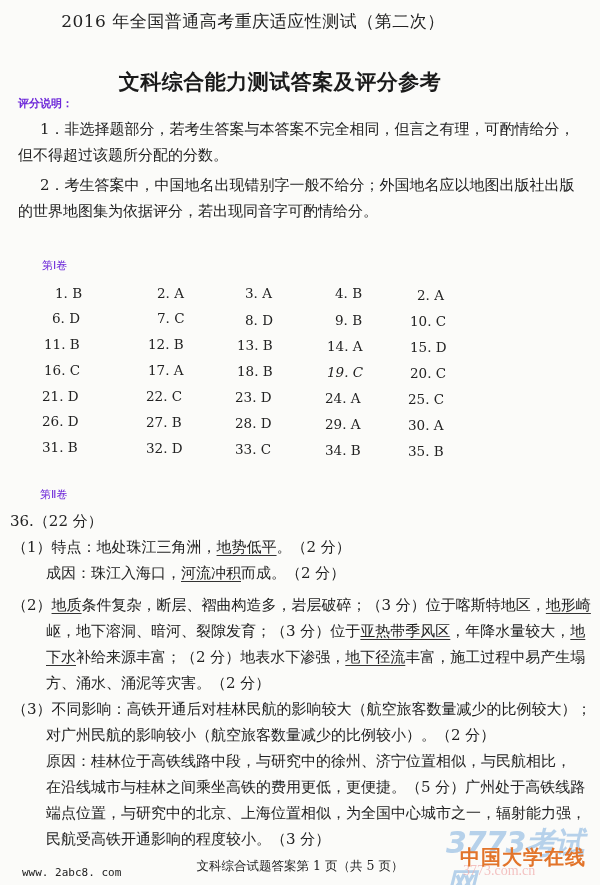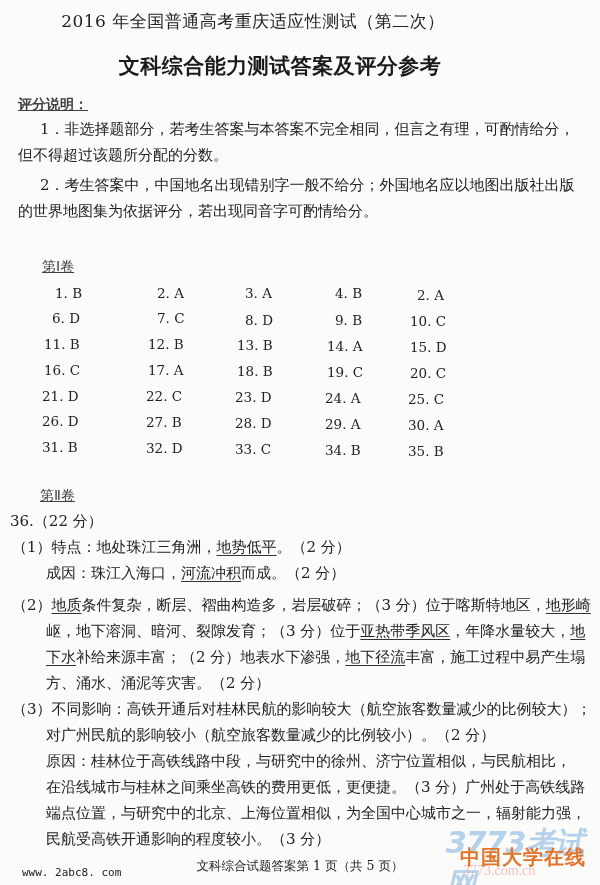--- a/index.html
+++ b/index.html
@@ -9,27 +9,27 @@
     color: #1e1e1e;
     font-family: "DejaVu Serif", "Liberation Serif", serif;
     position: relative;
   }
   .page { position: absolute; left: 0; top: 0; width: 600px; height: 885px; }
   .title1 {
     position: absolute; top: 10px; left: 0; width: 506px; text-align: center;
     font-size: 17px; letter-spacing: 0.5px; color: #222;
   }
   .title2 {
-    position: absolute; top: 52px; left: 0; width: 560px; text-align: center;
+    position: absolute; top: 68px; left: 0; width: 560px; text-align: center;
     font-family: "DejaVu Sans", "Liberation Sans", sans-serif;
     font-size: 21px; font-weight: bold; color: #1a1a1a; letter-spacing: 0.5px;
   }
   .label-bold {
     position: absolute; font-family: "DejaVu Sans", "Liberation Sans", sans-serif;
-    font-weight: bold; font-size: 14px; color: #404040; text-decoration: underline;
+    font-weight: bold; font-size: 11px; color: #6d28d9;
   }
   .para {
     position: absolute; font-size: 15px; line-height: 26px; color: #222;
     white-space: nowrap;
   }
   .grid-item {
     position: absolute; font-size: 13.5px; color: #222; white-space: nowrap;
   }
   .ul { text-decoration: underline; text-decoration-color: #333; text-underline-offset: 3px; }
   .footer {
@@ -91,21 +91,21 @@
 
     <div class="grid-item" style="top:336px; left:44px;">11. B</div>
     <div class="grid-item" style="top:336px; left:148px;">12. B</div>
     <div class="grid-item" style="top:337px; left:237px;">13. B</div>
     <div class="grid-item" style="top:338px; left:327px;">14. A</div>
     <div class="grid-item" style="top:339px; left:410px;">15. D</div>
 
     <div class="grid-item" style="top:362px; left:44px;">16. C</div>
     <div class="grid-item" style="top:362px; left:148px;">17. A</div>
     <div class="grid-item" style="top:363px; left:237px;">18. B</div>
-    <div class="grid-item" style="top:364px; left:327px;">19. C</div>
+    <div class="grid-item" style="top:364px; left:327px;font-style:italic;">19. C</div>
     <div class="grid-item" style="top:365px; left:410px;">20. C</div>
 
     <div class="grid-item" style="top:388px; left:42px;">21. D</div>
     <div class="grid-item" style="top:388px; left:146px;">22. C</div>
     <div class="grid-item" style="top:389px; left:235px;">23. D</div>
     <div class="grid-item" style="top:390px; left:325px;">24. A</div>
     <div class="grid-item" style="top:391px; left:408px;">25. C</div>
 
     <div class="grid-item" style="top:413px; left:42px;">26. D</div>
     <div class="grid-item" style="top:414px; left:146px;">27. B</div>
@@ -138,21 +138,21 @@
     <span>岖，地下溶洞、暗河、裂隙发育；（3 分）位于</span><span class="ul">亚热带季风区</span><span>，年降水量较大，</span><span class="ul">地</span>
   </div>
   <div class="para" style="top:644px; left:46px;">
     <span class="ul">下水</span><span>补给来源丰富；（2 分）地表水下渗强，</span><span class="ul">地下径流</span><span>丰富，施工过程中易产生塌</span>
   </div>
   <div class="para" style="top:670px; left:46px;">方、涌水、涌泥等灾害。（2 分）</div>
 
   <div class="para" style="top:696px; left:12px;">（3）不同影响：高铁开通后对桂林民航的影响较大（航空旅客数量减少的比例较大）；</div>
   <div class="para" style="top:722px; left:46px;">对广州民航的影响较小（航空旅客数量减少的比例较小）。（2 分）</div>
   <div class="para" style="top:748px; left:46px;">原因：桂林位于高铁线路中段，与研究中的徐州、济宁位置相似，与民航相比，</div>
-  <div class="para" style="top:774px; left:46px;">在沿线城市与桂林之间乘坐高铁的费用更低，更便捷。（3 分）广州处于高铁线路</div>
+  <div class="para" style="top:774px; left:46px;">在沿线城市与桂林之间乘坐高铁的费用更低，更便捷。（5 分）广州处于高铁线路</div>
   <div class="para" style="top:800px; left:46px;">端点位置，与研究中的北京、上海位置相似，为全国中心城市之一，辐射能力强，</div>
   <div class="para" style="top:826px; left:46px;">民航受高铁开通影响的程度较小。（3 分）</div>
 
   <div class="footer">文科综合试题答案第 1 页（共 5 页）</div>
   <div class="site">www. 2abc8. com</div>
 
   <div class="wm-num">3773考试网</div>
   <div class="wm-dom">3773.com.cn</div>
   <div class="wm-cn">中国大学在线</div>
 </div>

